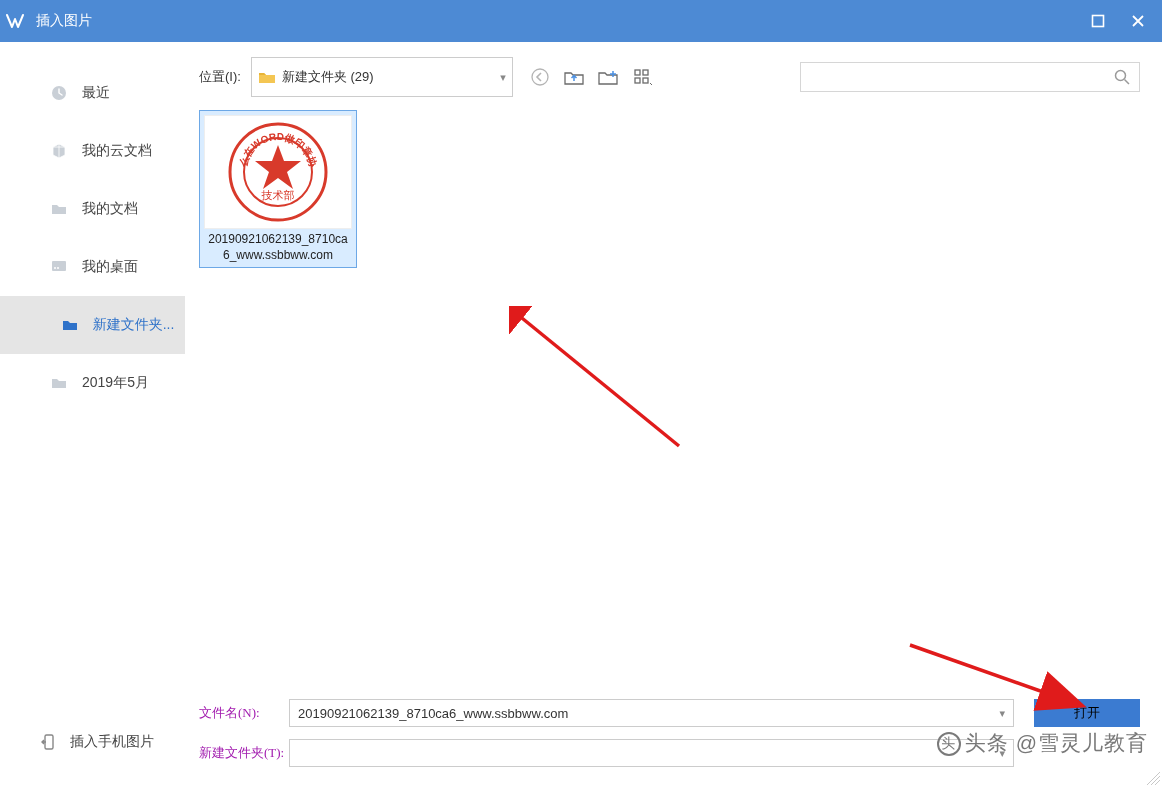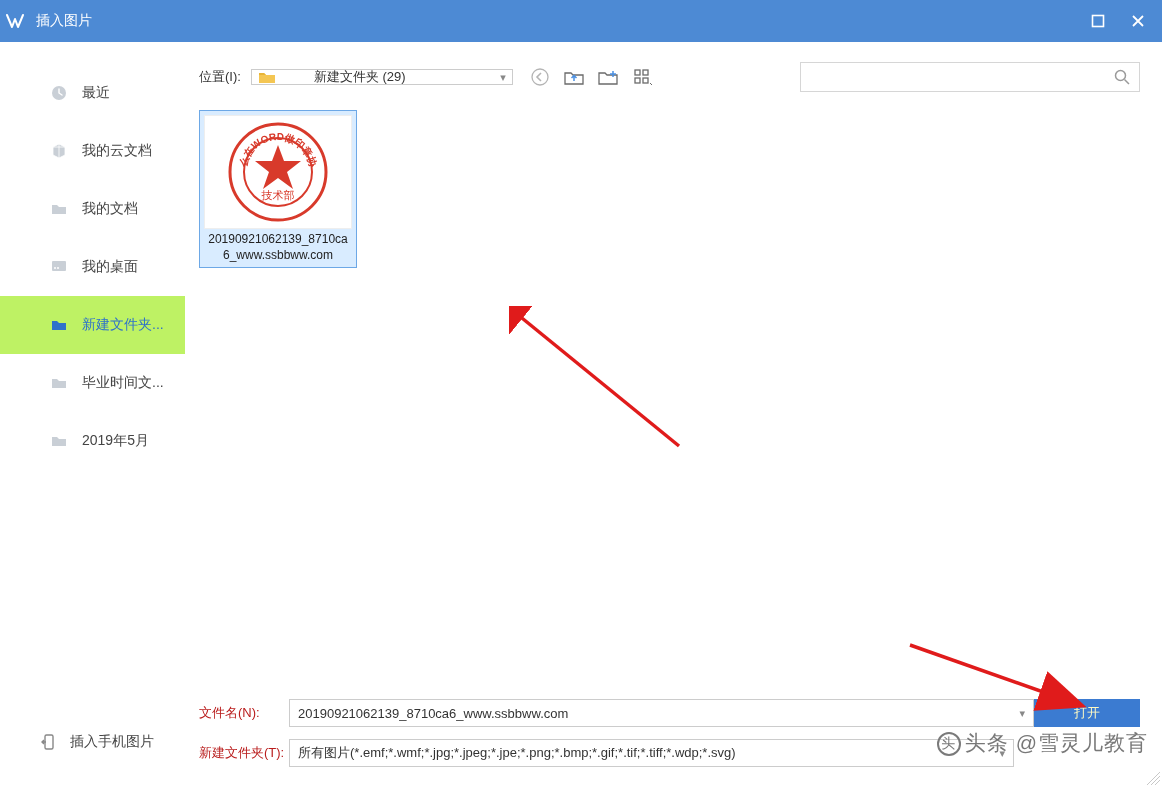--- a/index.html
+++ b/index.html
@@ -10,52 +10,52 @@
   .titlebar .logo { width: 22px; height: 22px; margin-right: 10px; display:flex; align-items:center; justify-content:center; }
   .titlebar .title { font-size: 14px; flex: 1; }
   .titlebar .win-btn { width: 40px; height: 42px; display: flex; align-items: center; justify-content: center; cursor: pointer; }
   .titlebar .win-btn svg { stroke: #fff; }
 
   
   .content { display: flex; height: 745px; }
   .sidebar { width: 185px; background: #fff; border-right: 0; padding-top: 22px; }
   .s-item { display: flex; align-items: center; height: 58px; padding-left: 50px; font-size: 14px; color: #444; cursor: pointer; }
   .s-item .ic { width: 18px; height: 18px; margin-right: 14px; display:flex; align-items:center; justify-content:center; }
-  .s-item.sel { background: #bef264; color: #2f72c9; }
+  .s-item.sel { background: #e5e5e5; color: #2f72c9; justify-content: center; }
   .s-item.sel .ic svg * { fill: #2f72c9; }
   .insert-phone { position:absolute; bottom:22px; left:0; display:flex; align-items:center; padding-left:40px; height:46px; font-size:14px; color:#444; cursor:pointer; width:185px;}
   .insert-phone .ic{ width:18px;height:18px;margin-right:12px;}
 
   .main { flex: 1; display: flex; flex-direction: column; padding: 18px 22px 14px 14px; position:relative; }
 
   
   .toolbar { display: flex; align-items: center; height: 34px; }
   .loc-label { font-size: 13px; color: #333; margin-right: 10px; }
-  .path-box { display:flex; align-items:center; height:16px; width:262px; border:1px solid #ccc; background:#fff; padding:0 6px; font-size:13px; color:#333;gap:32px;}
+  .path-box { display:flex; align-items:center; height:40px; width:262px; border:1px solid #ccc; background:#fff; padding:0 6px; font-size:13px; color:#333;}
   .path-box .fld-ic{width:18px;height:14px;margin-right:6px;}
   .path-box .chev{margin-left:auto;color:#888;font-size:11px;}
   .tb-ic { width:30px; height:28px; display:flex; align-items:center; justify-content:center; cursor:pointer; margin-left:4px;}
   .tb-ic.first{margin-left:12px;}
   .search { margin-left:auto; width:340px; height:30px; border:1px solid #d6d6d6; display:flex; align-items:center; padding:0 8px;}
   .search input{flex:1;border:none;outline:none;font-size:13px;}
   .search .si{width:18px;height:18px;}
 
   
   .filearea { flex:1; padding-top:16px; display:flex; align-content:flex-start; flex-wrap:wrap; position:relative;}
   .file { width:158px; border:1px solid #6da8e6; background:#d9ecff; padding:4px; text-align:center; font-size:12px; color:#222; cursor:pointer;}
   .file .thumb{ width:100%; height:114px; background:#fff; display:flex; align-items:center; justify-content:center; border:1px solid #eee; margin-bottom:2px;}
   .file .fname{ line-height:1.35; word-break:break-all; padding:0 2px;}
 
   
   .bottom { padding-top:6px;}
   .brow { display:flex; align-items:center; height:40px;}
-  .brow .blabel{ width:90px; font-size:13px; color:#b91c1c; text-align:left;}
+  .brow .blabel{ width:90px; font-size:13px; color:#a21caf; text-align:left;font-family:Liberation Serif, serif;}
   .brow .binput{ flex:1; height:28px; border:1px solid #ccc; padding:0 8px; font-size:13px; color:#333; display:flex; align-items:center;}
   .brow .binput .chev{margin-left:auto;color:#888;font-size:11px;}
-  .brow .pbtn{ width:106px; height:28px; background:#3b7bd1; color:#fef9c3; font-size:13px; border:none; cursor:pointer;}
+  .brow .pbtn{ margin-left:20px; width:106px; height:28px; background:#3b7bd1; color:#000000; font-size:13px; border:none; cursor:pointer;}
   .brow .spacer{width:126px;}
 
   .watermark{ position:absolute; right:14px; bottom:30px; font-size:21px; color:rgba(96,96,96,0.85); font-weight:400; letter-spacing:1px; pointer-events:none; white-space:nowrap;}
   .watermark .lg{display:inline-flex;width:24px;height:24px;border:2px solid #7a7a7a;border-radius:50%;align-items:center;justify-content:center;font-size:14px;margin-right:4px;vertical-align:middle;}
   
   
   .arrow1-svg{position:absolute; left:310px; top:212px; pointer-events:none;}
   .arrow2-svg{position:absolute; right:62px; bottom:62px; pointer-events:none;}
   .resize-grip{position:absolute;right:2px;bottom:2px;width:14px;height:14px;}
 </style>
@@ -119,28 +119,20 @@
         </span>
       <span>我的桌面</span>
     </div>
     <div class="s-item sel">
       <span class="ic">
           <svg width="18" height="18" viewBox="0 0 18 18">
             <path d="M2 5 L7 5 L9 7 L16 7 L16 14 L2 14 Z" fill="#2f72c9"></path>
           </svg>
         </span>
       <span>新建文件夹...</span>
-    </div>
-    <div class="s-item">
-      <span class="ic">
-          <svg width="18" height="18" viewBox="0 0 18 18">
-            <path d="M2 5 L7 5 L9 7 L16 7 L16 14 L2 14 Z" fill="#c9cfd6"></path>
-          </svg>
-        </span>
-      <span>毕业时间文...</span>
     </div>
     <div class="s-item">
       <span class="ic">
           <svg width="18" height="18" viewBox="0 0 18 18">
             <path d="M2 5 L7 5 L9 7 L16 7 L16 14 L2 14 Z" fill="#c9cfd6"></path>
           </svg>
         </span>
       <span>2019年5月</span>
     </div>
 
@@ -231,21 +223,20 @@
         <span class="blabel">文件名(N):</span>
         <div class="binput">
           <span>20190921062139_8710ca6_www.ssbbww.com</span>
           <span class="chev">▾</span>
         </div>
         <button class="pbtn">打开</button>
       </div>
       <div class="brow">
         <span class="blabel">新建文件夹(T):</span>
         <div class="binput">
-          <span>所有图片(*.emf;*.wmf;*.jpg;*.jpeg;*.jpe;*.png;*.bmp;*.gif;*.tif;*.tiff;*.wdp;*.svg)</span>
           <span class="chev">▾</span>
         </div>
         <div class="spacer"></div>
       </div>
     </div>
 
     <svg class="arrow2-svg" width="200" height="90">
       <defs>
           <marker id="ah2" markerWidth="14" markerHeight="12" refX="12" refY="6" orient="auto">
             <path d="M0 0 L14 6 L0 12 Z" fill="#e01b1b"></path>

